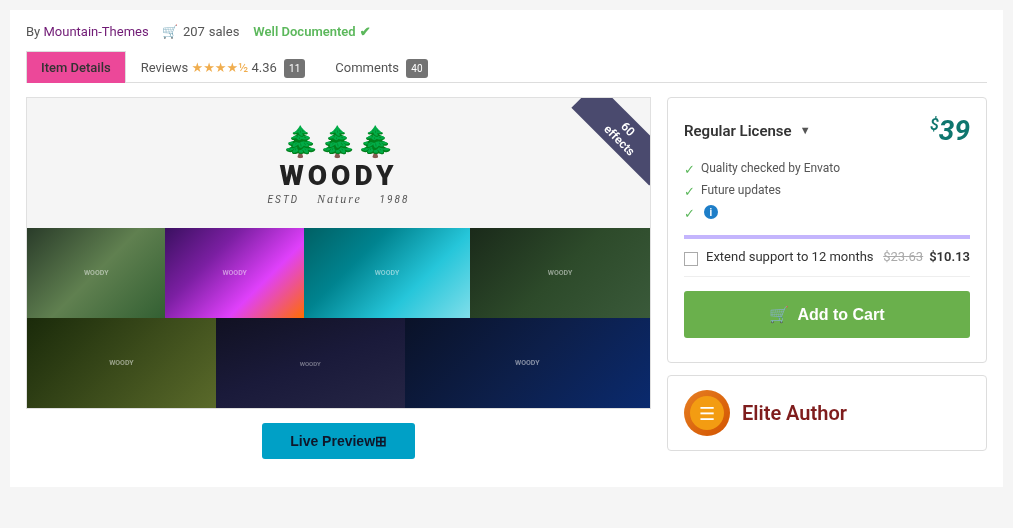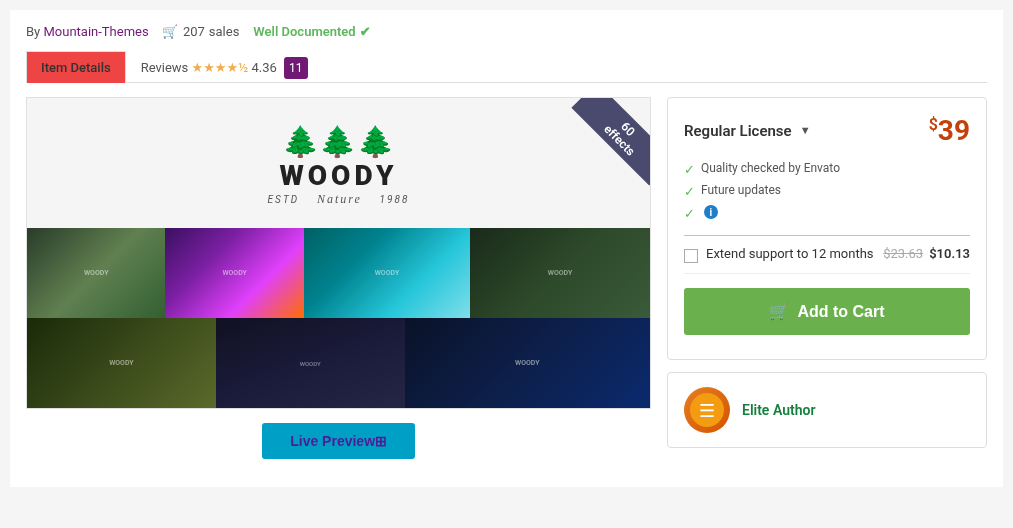--- a/index.html
+++ b/index.html
@@ -51,32 +51,32 @@
     .tab {
       padding: 8px 14px;
       cursor: pointer;
       font-size: 13px;
       color: #555;
       border: 1px solid transparent;
       border-bottom: none;
       margin-bottom: -1px;
     }
     .tab.active {
-      background: #ef4444;
+      background: #ec4899;
       border-color: #ddd;
       color: #333;
       font-weight: 500;
     }
     .tab .stars { color: #f0ad4e; }
     .tab .badge {
-      background: #701a75;
+      background: #737373;
       color: #fff;
       border-radius: 3px;
       padding: 4px 5px;
-      font-size: 12px;
+      font-size: 10px;
       margin-left: 4px;
     }
     .content-area {
       display: flex;
       gap: 16px;
     }
     .preview-section {
       flex: 1;
     }
     .preview-image-wrapper {
@@ -152,21 +152,21 @@
     }
     .thumb-green { background: linear-gradient(135deg, #2d5a2d, #4a8a3a, #7ab648); }
 
     .live-preview-bar {
       display: flex;
       justify-content: center;
       padding: 14px 0;
     }
     .live-preview-btn {
       background: #00a0c6;
-      color: #4c1d95;
+      color: #0f172a;
       border: none;
       padding: 10px 28px;
       font-size: 14px;
       font-weight: 600;
       border-radius: 3px;
       cursor: pointer;
       display: flex;
       align-items: center;
     }
     .sidebar {
@@ -191,21 +191,22 @@
       font-weight: 600;
       color: #333;
       display: flex;
       align-items: center;
       gap: 8px;
     }
     .license-label .arrow { font-size: 11px; color: #555; }
     .price-display {
       font-size: 28px;
       font-weight: 700;
-      color: #c2410c;
+      color: #0f766e;
+      font-style: italic;
     }
     .price-display .dollar-sign {
       font-size: 16px;
       vertical-align: super;
       font-weight: 600;
     }
     .features-list {
       list-style: none;
       margin-bottom: 14px;
     }
@@ -233,21 +234,21 @@
       color: #fff;
       font-size: 10px;
       font-style: normal;
       font-weight: 700;
       margin-left: 3px;
     }
     .extend-row {
       display: flex;
       align-items: flex-start;
       gap: 8px;
-      border-top: 1px solid #c4b5fd;
+      border-top: 4px solid #c4b5fd;
       border-bottom: 1px solid #eee;
       padding: 10px 0;
       margin-bottom: 14px;
     }
     .extend-checkbox {
       width: 14px;
       height: 14px;
       border: 1px solid #aaa;
       margin-top: 3px;
       flex-shrink: 0;
@@ -320,23 +321,23 @@
       background: #f39c12;
       display: flex;
       align-items: center;
       justify-content: center;
     }
     .author-badge-icon {
       font-size: 18px;
       color: #fff;
     }
     .author-label {
-      font-size: 14px;
-      font-weight: 600;
-      color: #15803d;
+      font-size: 20px;
+      font-weight: 600;
+      color: #7f1d1d;
     }
     .cart-icon { font-size: 16px; }
   </style>
 </head>
 <body>
 
 <div class="page-wrapper">
 
 
   <div class="meta-bar">
@@ -358,20 +359,24 @@
   <div class="tabs-bar">
     <div class="tab active">
       <span>Item Details</span>
     </div>
     <div class="tab">
       <span>Reviews</span>
       <span class="stars"> ★★★★½ </span>
       <span>4.36</span>
       <span class="badge">11</span>
     </div>
+    <div class="tab">
+      <span>Comments</span>
+      <span class="badge">40</span>
+    </div>
   </div>
 
   <div class="content-area">
 
     <div class="preview-section">
       <div class="preview-image-wrapper">
         <div class="corner-ribbon">
           <span>60 effects</span>
         </div>
         <div class="preview-collage">

